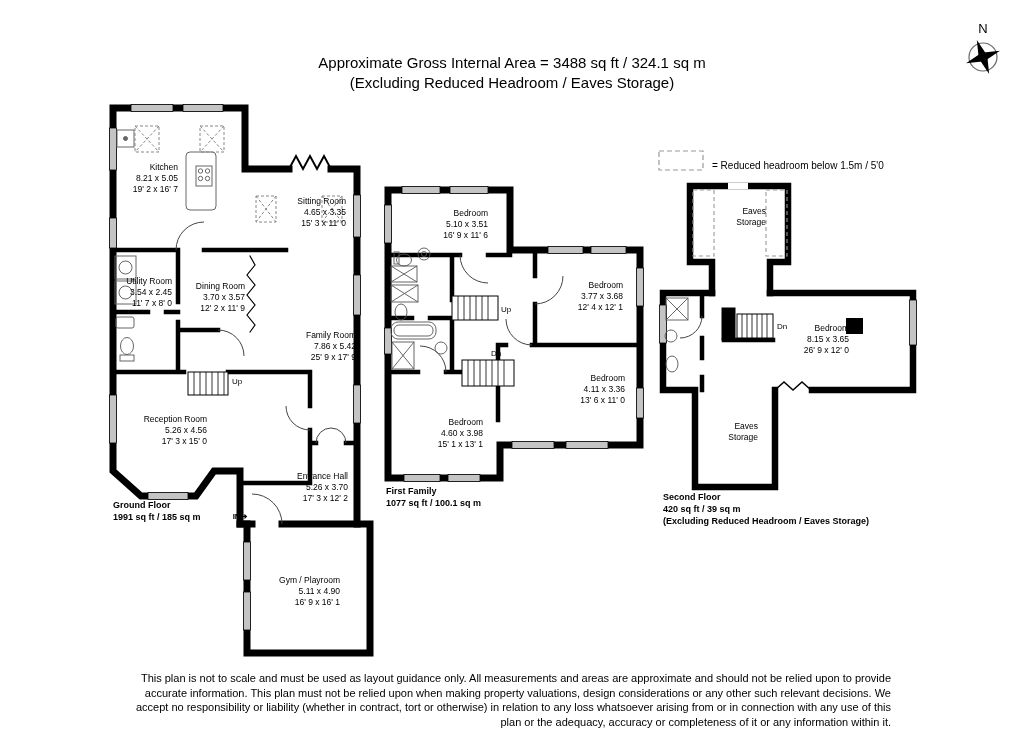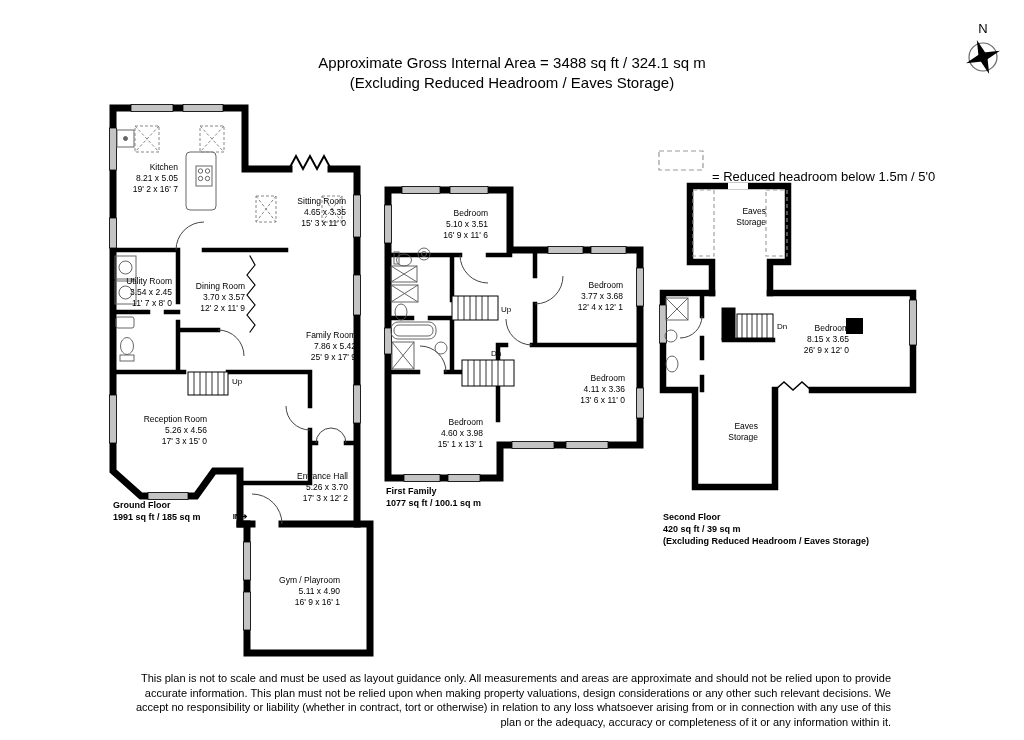--- a/index.html
+++ b/index.html
@@ -9,21 +9,21 @@
   .hdr { position:absolute; left:0; width:100%; text-align:center; }
   .title { top:14px; font-size:23px; font-weight:bold; letter-spacing:0.2px; }
   .sub1 { top:54px; font-size:15px; }
   .sub2 { top:74px; font-size:15px; }
   .rl { position:absolute; transform:translate(-50%,-50%); text-align:right;
         font-size:8.5px; line-height:1.3; color:#000; white-space:normal; }
   .ann { position:absolute; transform:translate(-50%,-50%); font-size:8px; color:#000; }
   .ann-in { font-weight:bold; }
   .fl { position:absolute; font-size:9px; font-weight:bold; line-height:1.35; }
   .fl .fl2 { font-weight:bold; }
-  .leg { position:absolute; left:712px; top:169px; font-size:13px; }
+  .leg { position:absolute; left:712px; top:160px; font-size:10px; }
   .compass-n { position:absolute; left:983px; top:28px; transform:translate(-50%,-50%);
                font-size:13px; font-weight:normal; }
   .footer { position:absolute; left:512px; top:671px; transform:translateX(-50%);
             width:758px; text-align:right; font-size:11px; line-height:1.32; }
 </style>
 </head>
 <body>
 
 <div class="page">
 
@@ -274,21 +274,21 @@
   <div class="ann" style="left:782px; top:326px;">Dn</div>
 
   <div class="fl" style="left:113px; top:499px;">
     <div>Ground Floor</div>
       <div class="fl2">1991 sq ft / 185 sq m</div>
   </div>
   <div class="fl" style="left:386px; top:485px;">
     <div>First Family</div>
       <div class="fl2">1077 sq ft / 100.1 sq m</div>
   </div>
-  <div class="fl" style="left:663px; top:491px;margin-top:20px;">
+  <div class="fl" style="left:663px; top:491px;">
     <div>Second Floor</div>
       <div class="fl2">420 sq ft / 39 sq m</div>
       <div class="fl2">(Excluding Reduced Headroom / Eaves Storage)</div>
   </div>
 
   <div class="footer">This plan is not to scale and must be used as layout guidance only. All measurements and areas are approximate and should not be relied upon to provide accurate information. This plan must not be relied upon when making property valuations, design considerations or any other such relevant decisions. We accept no responsibility or liability (whether in contract, tort or otherwise) in relation to any loss whatsoever arising from or in connection with any use of this plan or the adequacy, accuracy or completeness of it or any information within it.</div>
 
 </div>
 
 </body></html>

